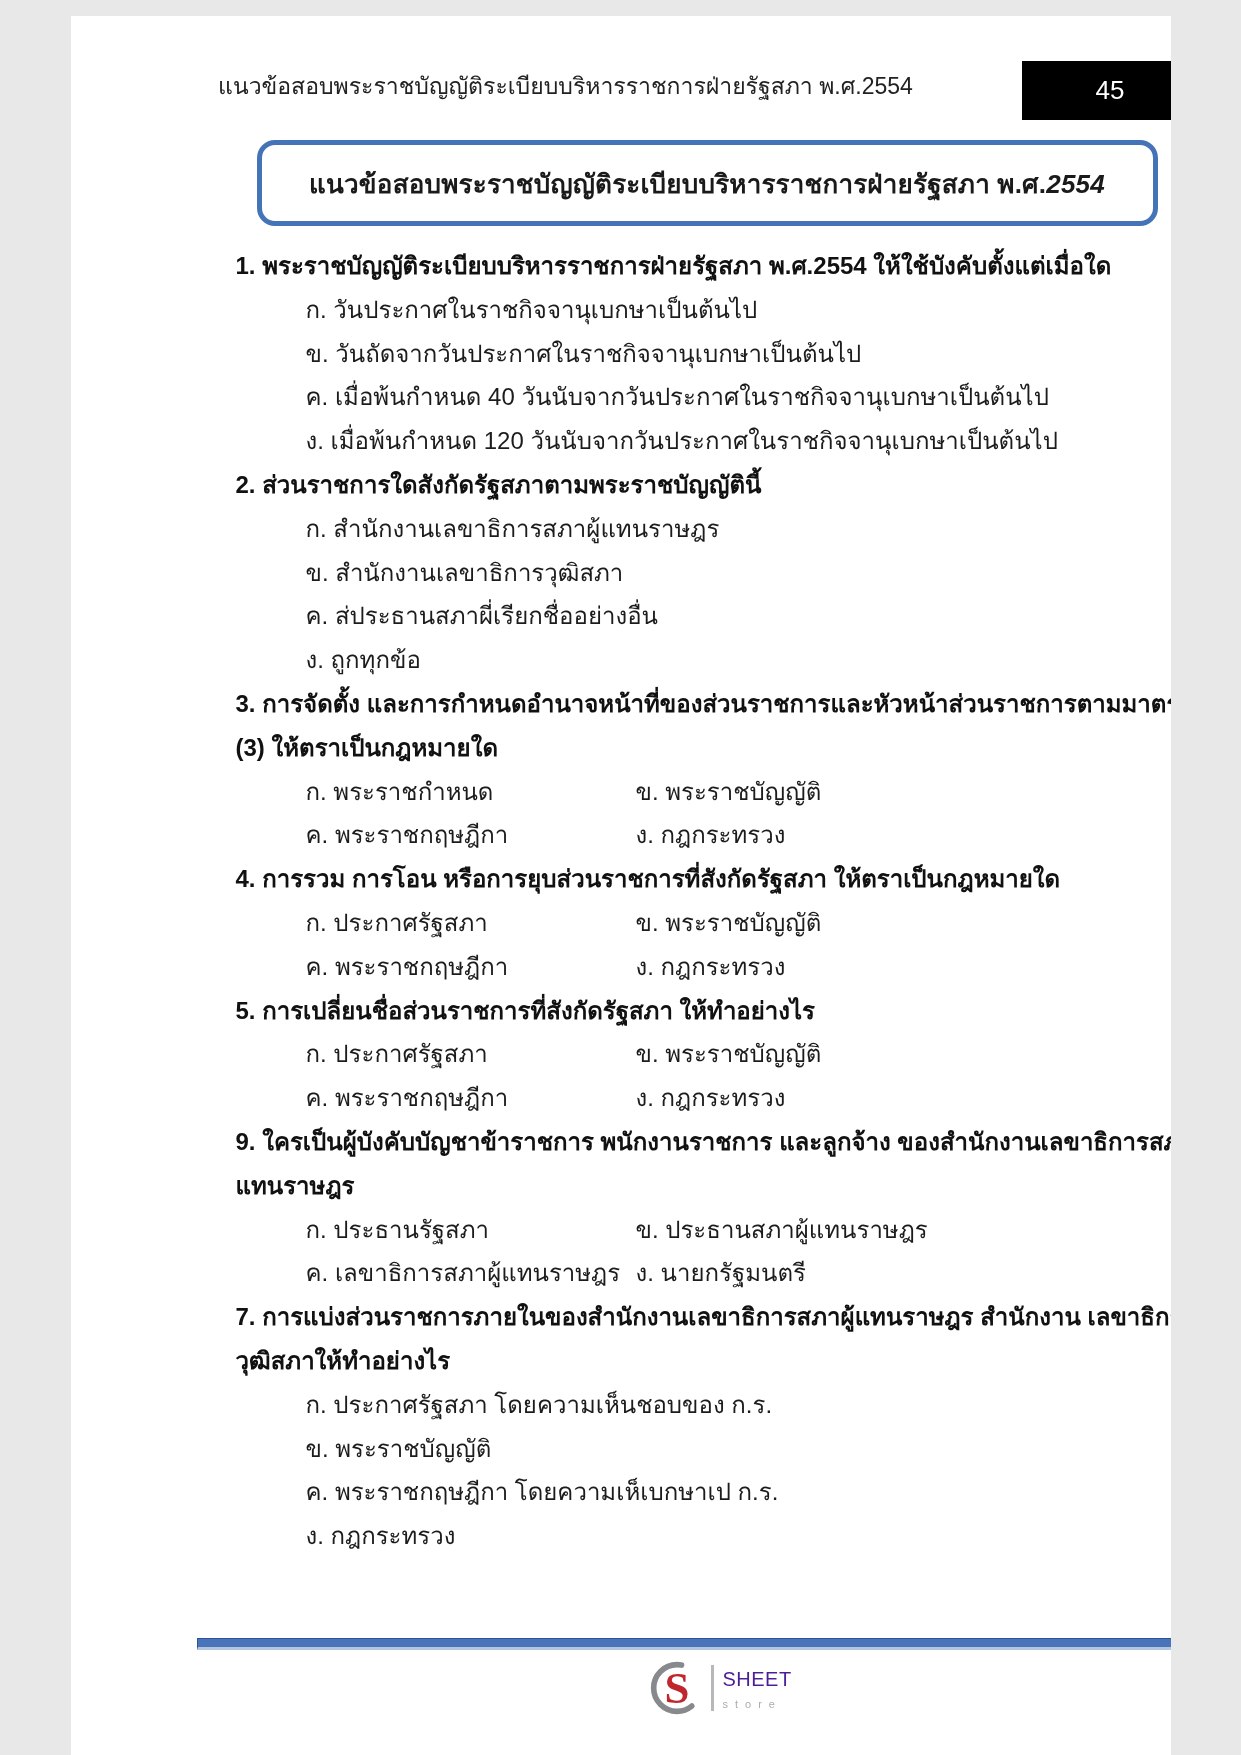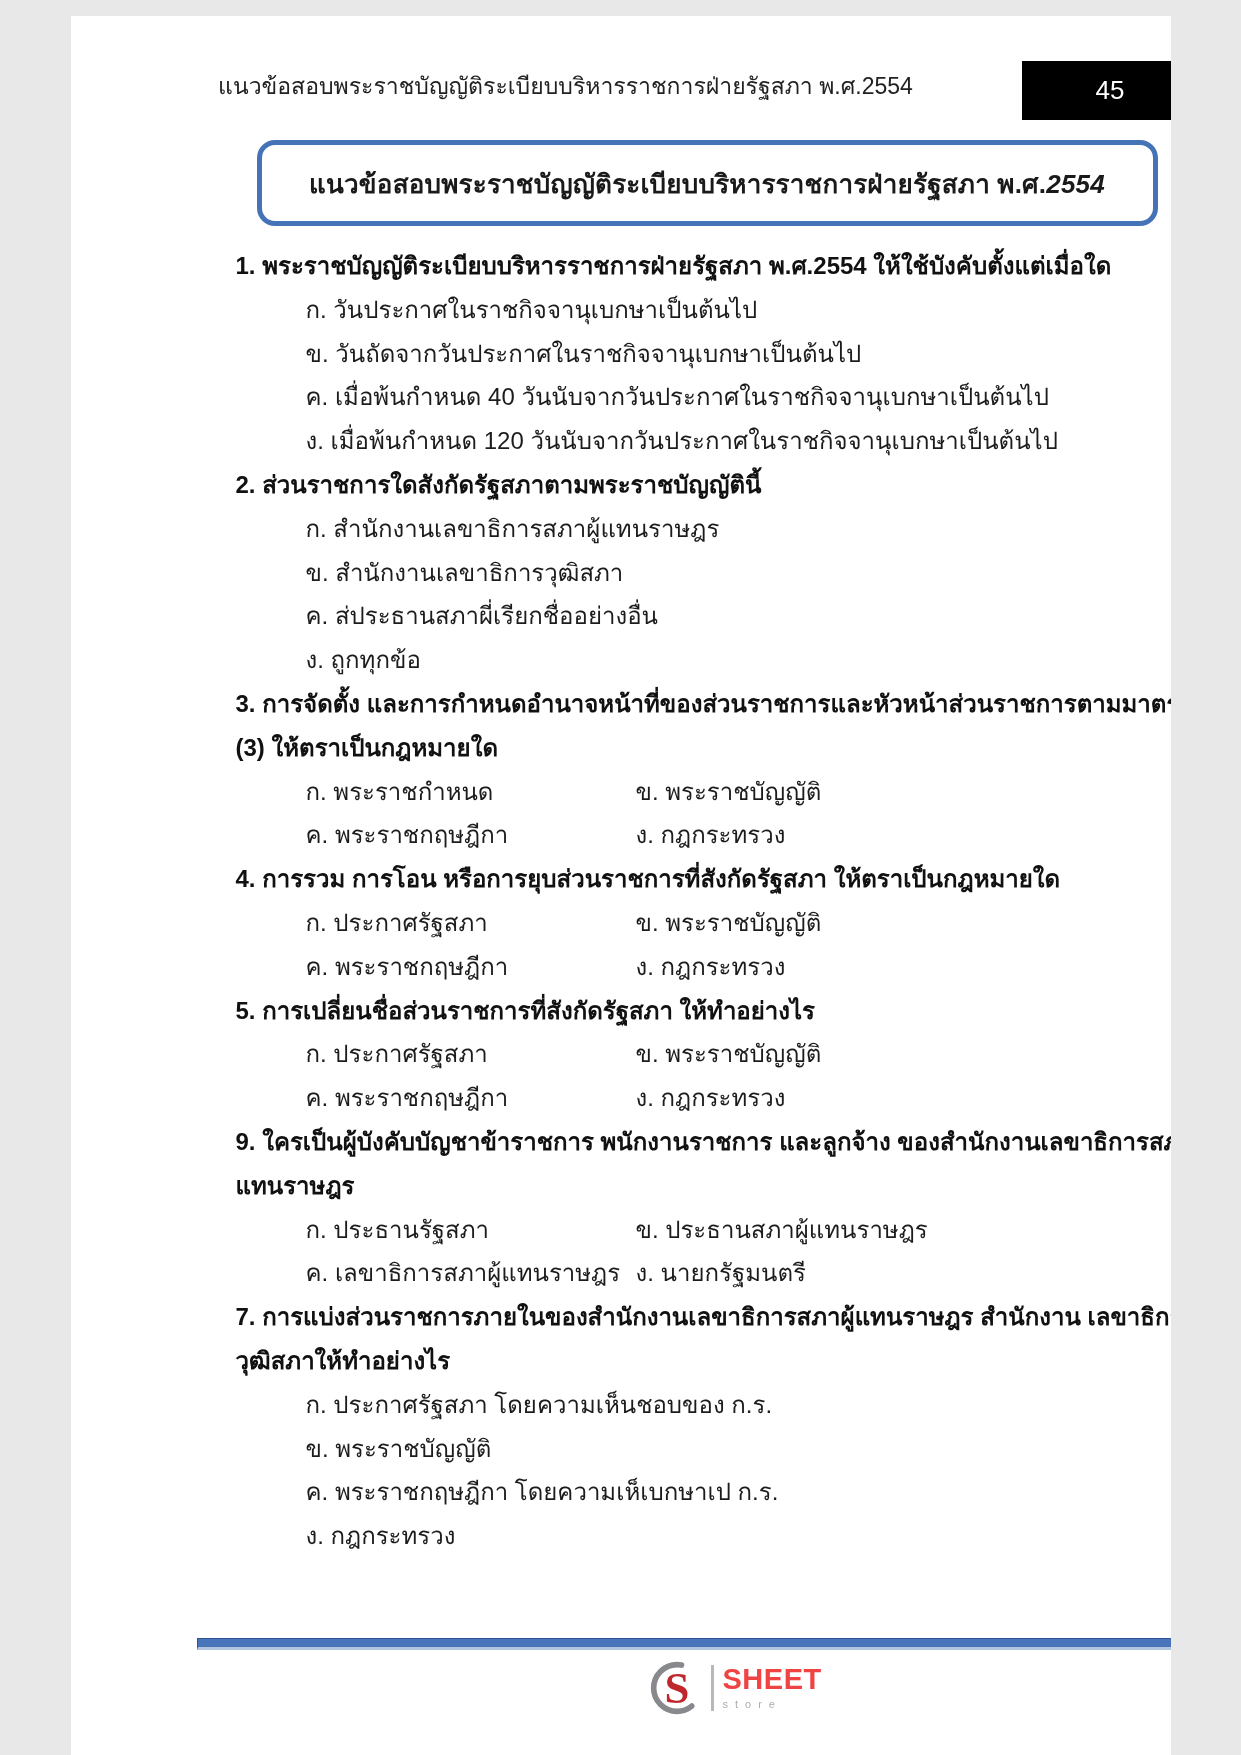--- a/index.html
+++ b/index.html
@@ -77,22 +77,22 @@
     display: flex; align-items: center;
   }
   .logo-mark { width: 56px; height: 56px; }
   .logo-divider {
     width: 3px; height: 46px;
     background: #b6b8ba;
     margin: 0 9px 0 6px;
   }
   .logo-text-col { display: flex; flex-direction: column; }
   .logo-name {
-    font-size: 29px; font-weight: bold;
-    color: #ef4444; letter-spacing: 0.5px; line-height: 30px;
+    font-size: 20px; font-weight: normal;
+    color: #4c1d95; letter-spacing: 0.5px; line-height: 30px;
   }
   .logo-sub {
     font-size: 11px; color: #abadaf;
     letter-spacing: 7px; line-height: 16px; margin-top: 2px;
   }
 </style>
 </head>
 <body>
 
 <div class="page">

